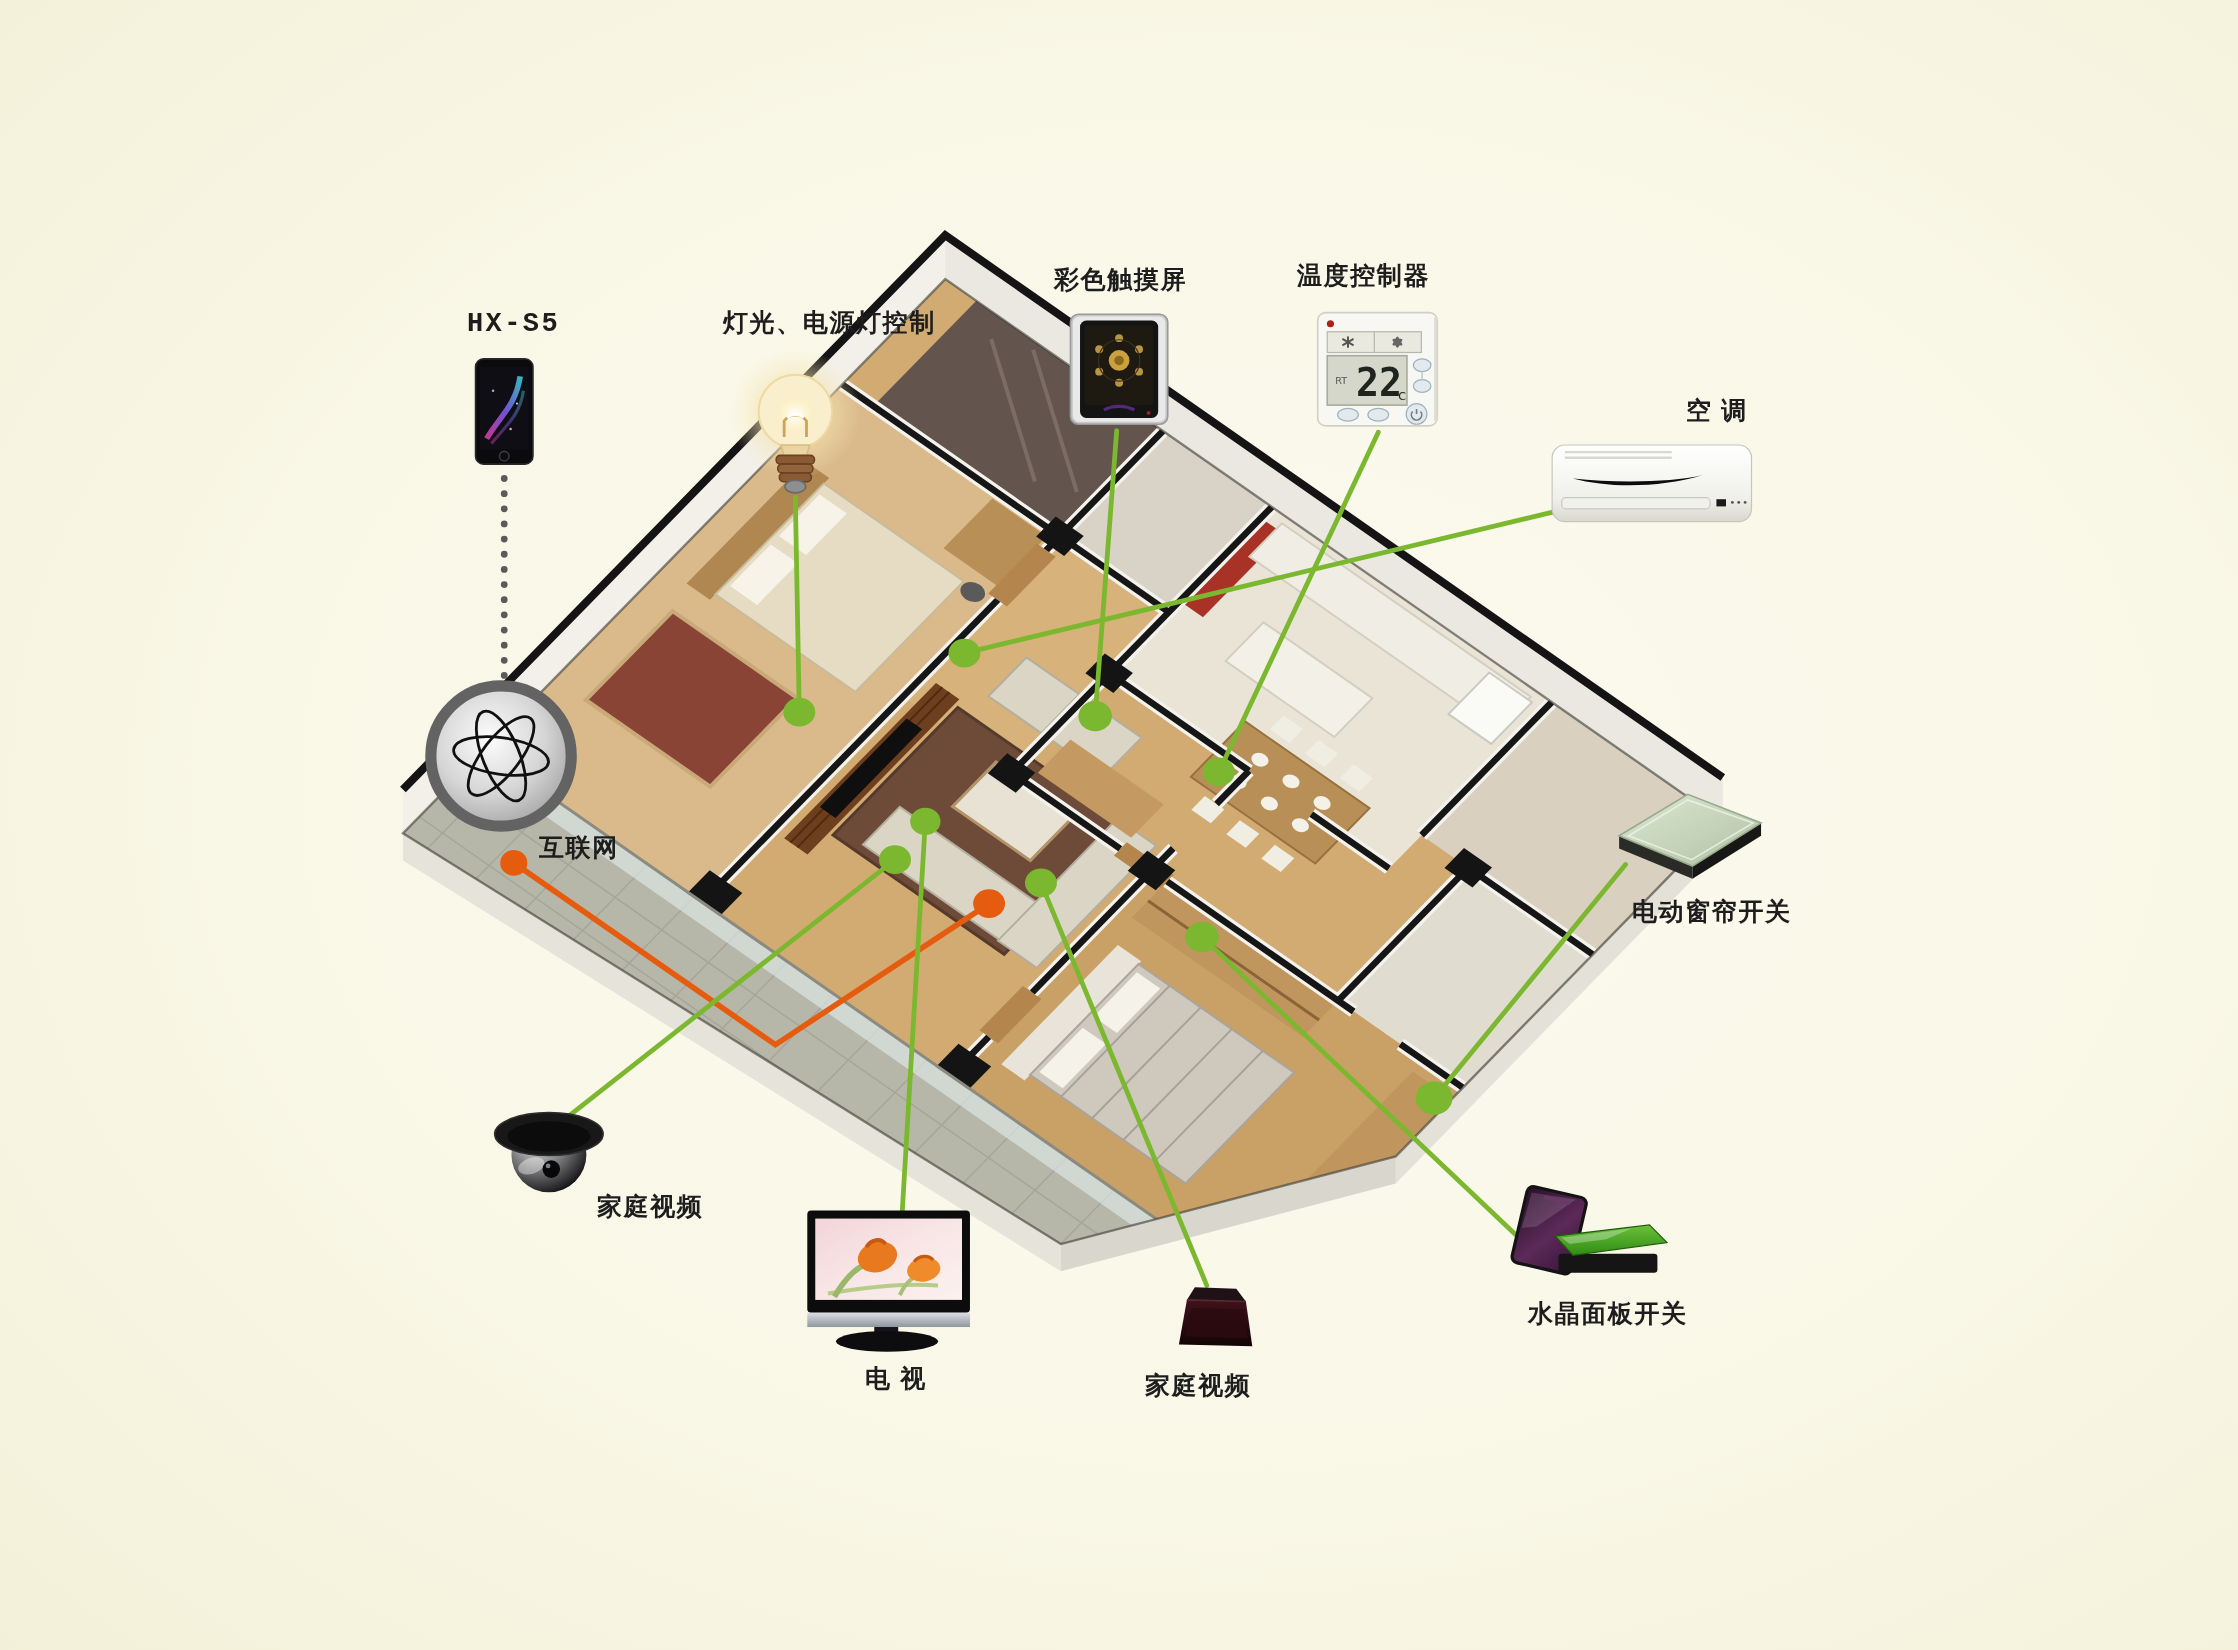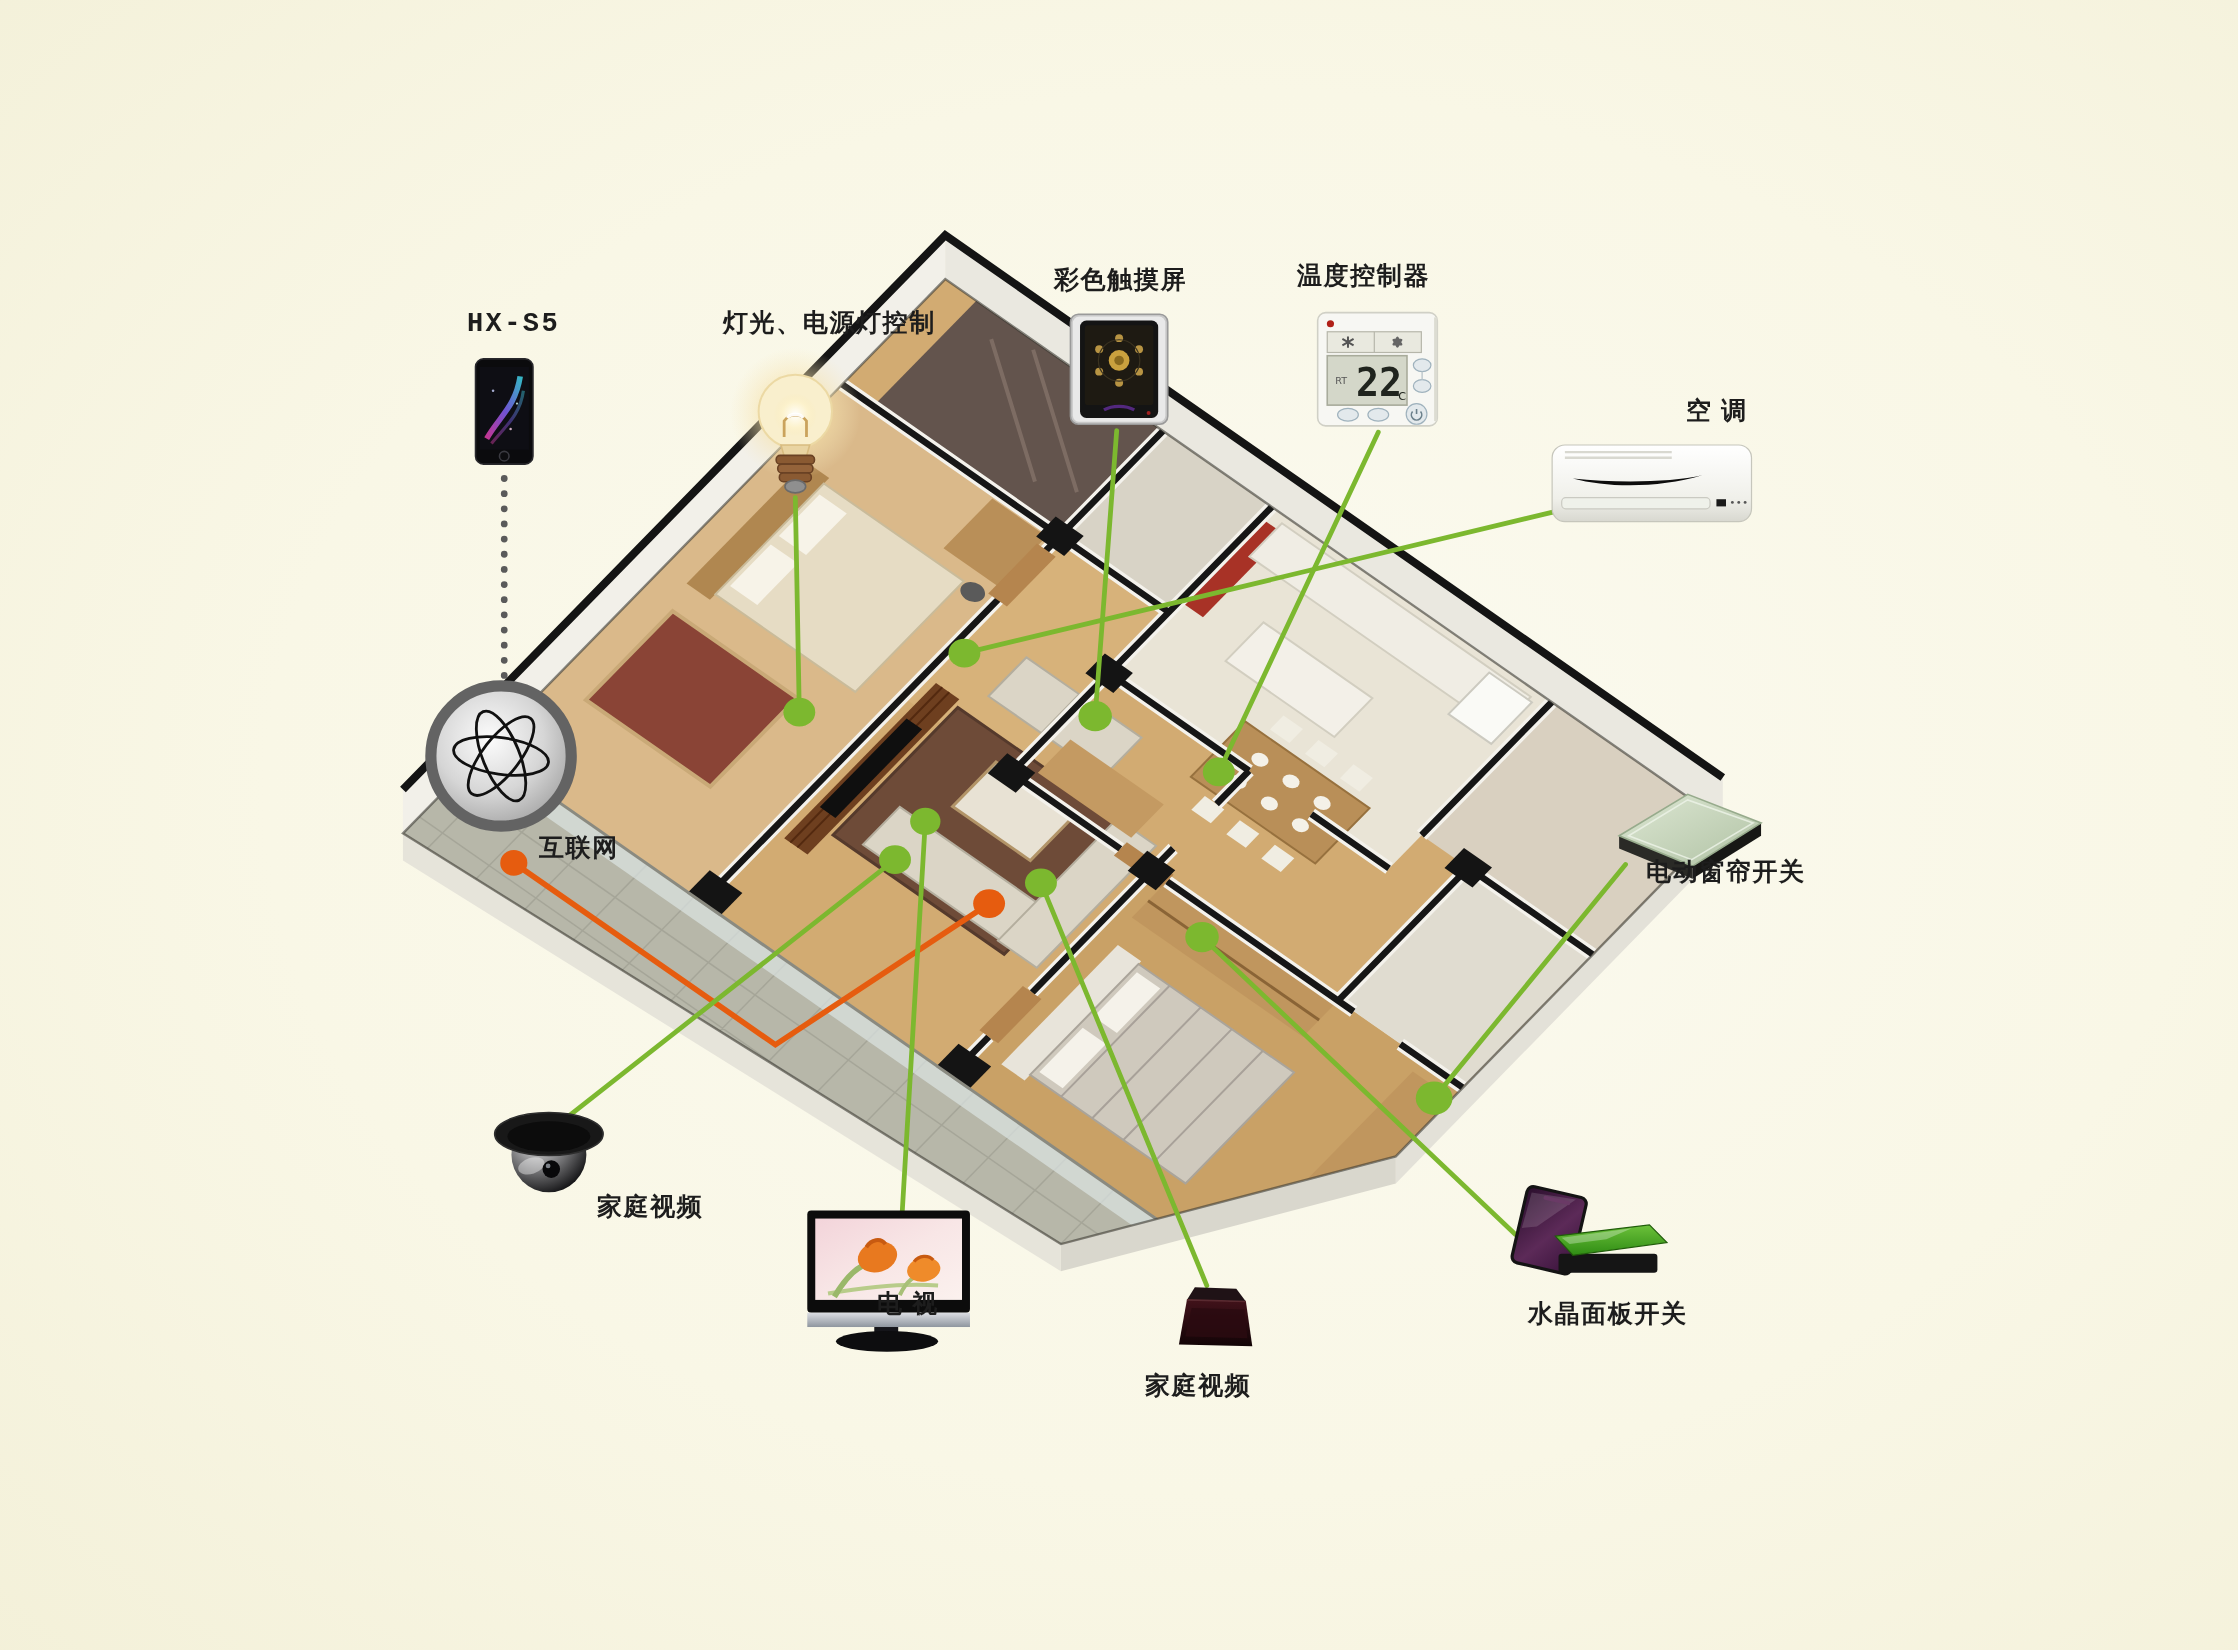--- a/index.html
+++ b/index.html
@@ -348,19 +348,19 @@
   </g>
 </svg>
 
 <div class="lbl lbl-model" style="left:467px;top:309px;">HX-S5</div>
 <div class="lbl lbl-cn" style="left:695px;top:306px;margin-left:28px;">灯光、电源灯控制</div>
 <div class="lbl lbl-cn" style="left:1054px;top:263px;text-align:right;">彩色触摸屏</div>
 <div class="lbl lbl-cn" style="left:1297px;top:259px;">温度控制器</div>
 <div class="lbl lbl-cn" style="left:1686px;top:394px;">空 调</div>
 <div class="lbl lbl-cn" style="left:539px;top:831px;">互联网</div>
 <div class="lbl lbl-cn" style="left:597px;top:1190px;">家庭视频</div>
-<div class="lbl lbl-cn" style="left:865px;top:1287px;margin-left:12px;">电 视</div>
+<div class="lbl lbl-cn" style="left:865px;top:1362px;">电 视</div>
 <div class="lbl lbl-cn" style="left:1145px;top:1369px;">家庭视频</div>
 <div class="lbl lbl-cn" style="left:1528px;top:1297px;">水晶面板开关</div>
-<div class="lbl lbl-cn" style="left:1632px;top:855px;margin-left:14px;">电动窗帘开关</div>
+<div class="lbl lbl-cn" style="left:1632px;top:895px;">电动窗帘开关</div>
 
 </div>
 
 
 </body></html>

